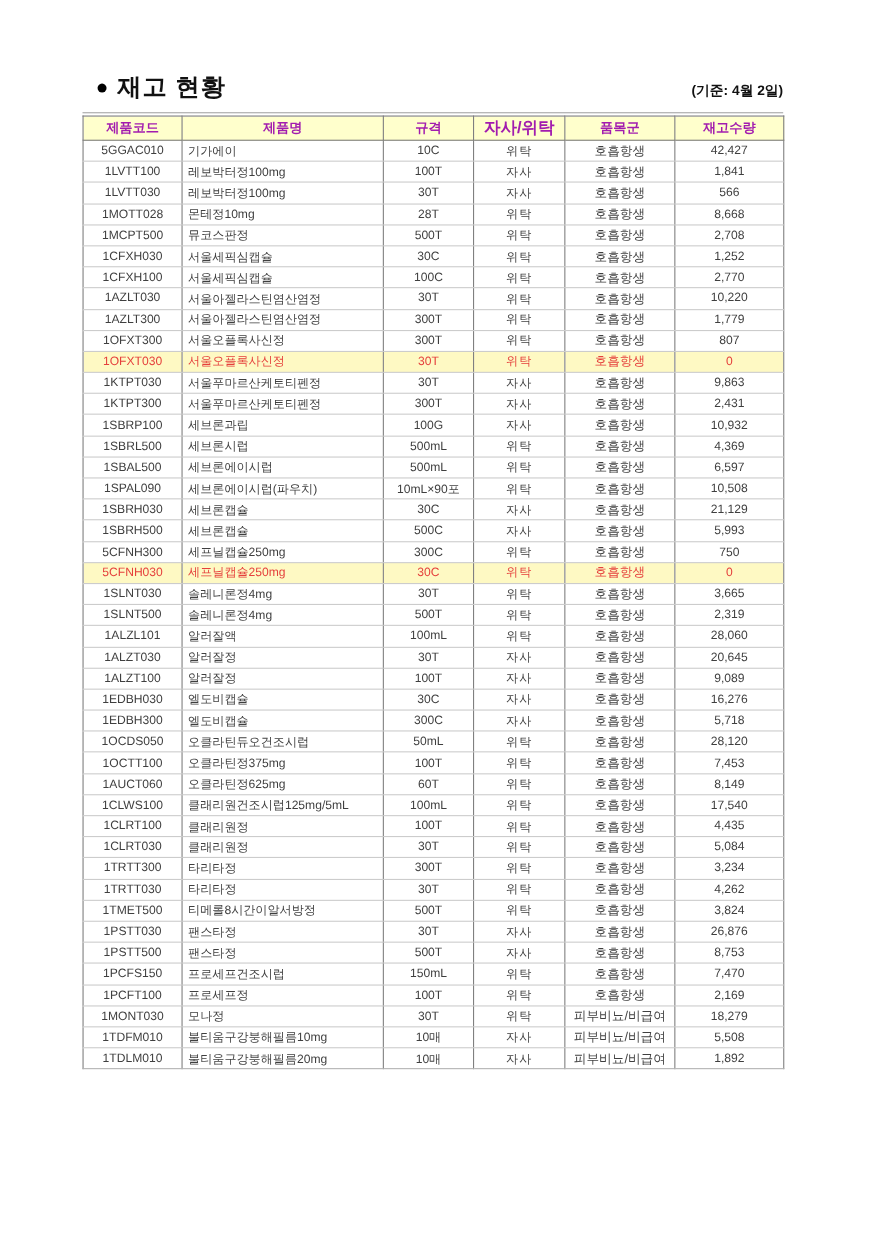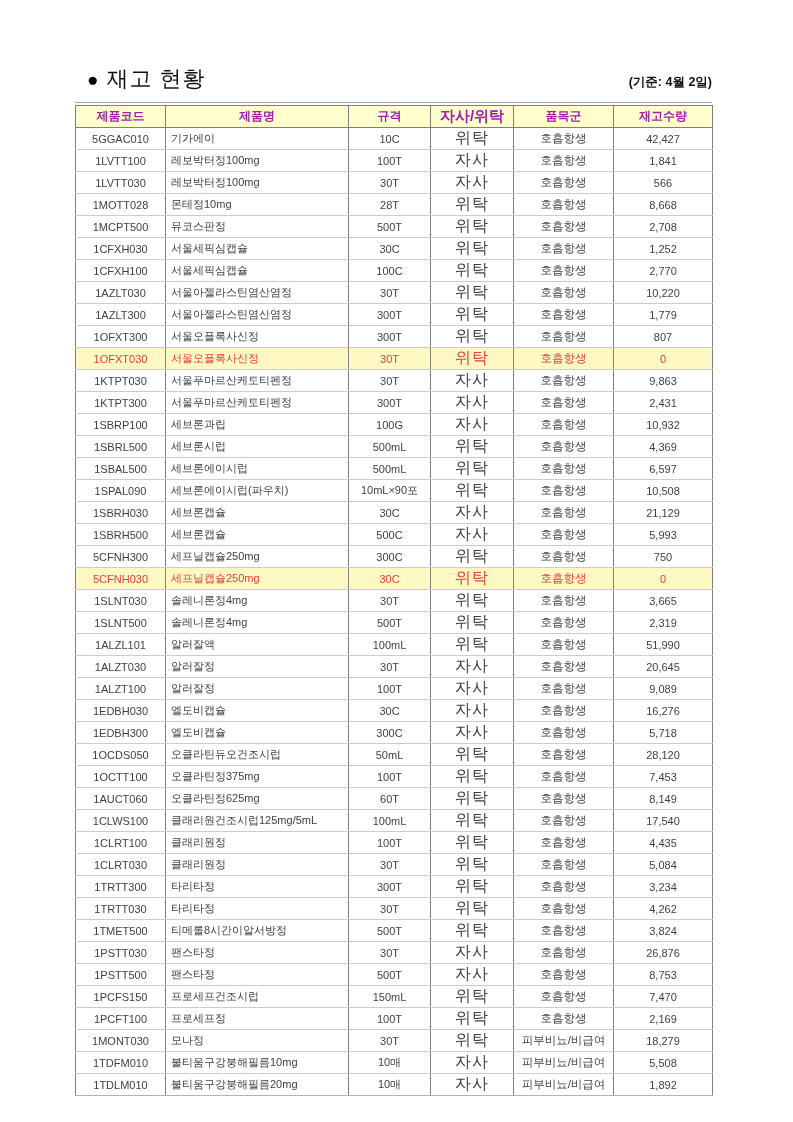--- a/index.html
+++ b/index.html
@@ -23,21 +23,21 @@
     height: 30px;
   }
   .bullet {
     font-size: 19px;
     color: #000000;
     margin-right: 8px;
     line-height: 1;
   }
   h1.page-title {
     font-size: 22px;
-    font-weight: normal;
+    font-weight: bold;
     color: #111111;
     letter-spacing: 1px;
     line-height: 1.1;
   }
   .date-note {
     position: absolute;
     top: 10px; right: 0;
     font-size: 12.5px;
     font-weight: bold;
     color: #111111;
@@ -80,21 +80,21 @@
     color: #3f3f3f;
     height: 19.2px;
     text-align: center;
     vertical-align: middle;
     padding: 0 3px;
     white-space: nowrap;
     overflow: hidden;
   }
   table.inv tbody tr:last-child td { border-bottom: 1px solid #b3b3b3; }
   table.inv td.col-1 { text-align: left; padding-left: 5px; margin-left: 28px; }
-  table.inv td.col-3 { font-size: 16px; letter-spacing: 1px; }
+  table.inv td.col-3 { font-size: 11px; letter-spacing: 1px; }
   table.inv td.col-4 { font-size: 11.5px; }
   table.inv tr.alert td {
     color: #e5403c;
     background: #fef9c3;
   }
 </style>
 </head>
 <body>
 
 <div class="content">
@@ -307,21 +307,21 @@
           <td class="col-3">위탁</td>
           <td class="col-4">호흡항생</td>
           <td class="col-5">2,319</td>
         </tr>
         <tr>
           <td class="col-0">1ALZL101</td>
           <td class="col-1">알러잘액</td>
           <td class="col-2">100mL</td>
           <td class="col-3">위탁</td>
           <td class="col-4">호흡항생</td>
-          <td class="col-5">51,990</td>
+          <td class="col-5">28,060</td>
         </tr>
         <tr>
           <td class="col-0">1ALZT030</td>
           <td class="col-1">알러잘정</td>
           <td class="col-2">30T</td>
           <td class="col-3">자사</td>
           <td class="col-4">호흡항생</td>
           <td class="col-5">20,645</td>
         </tr>
         <tr>

